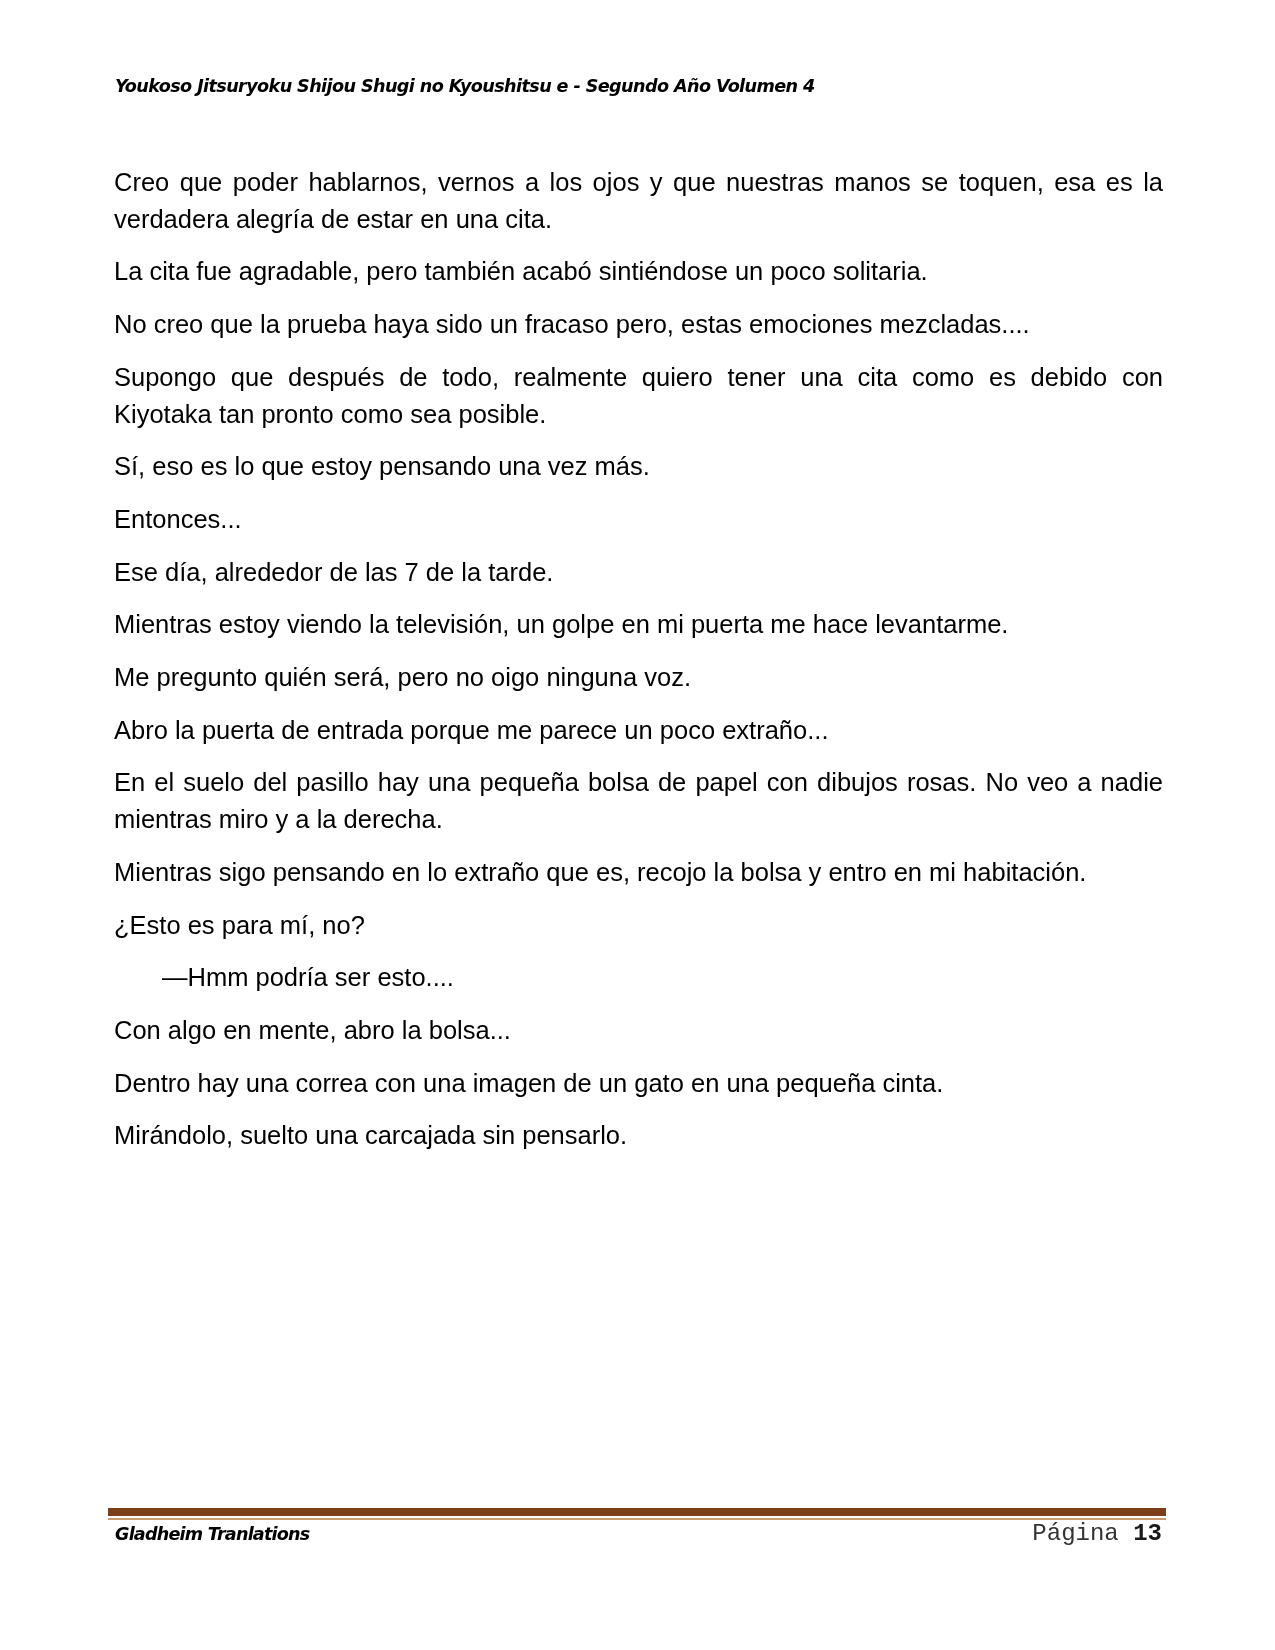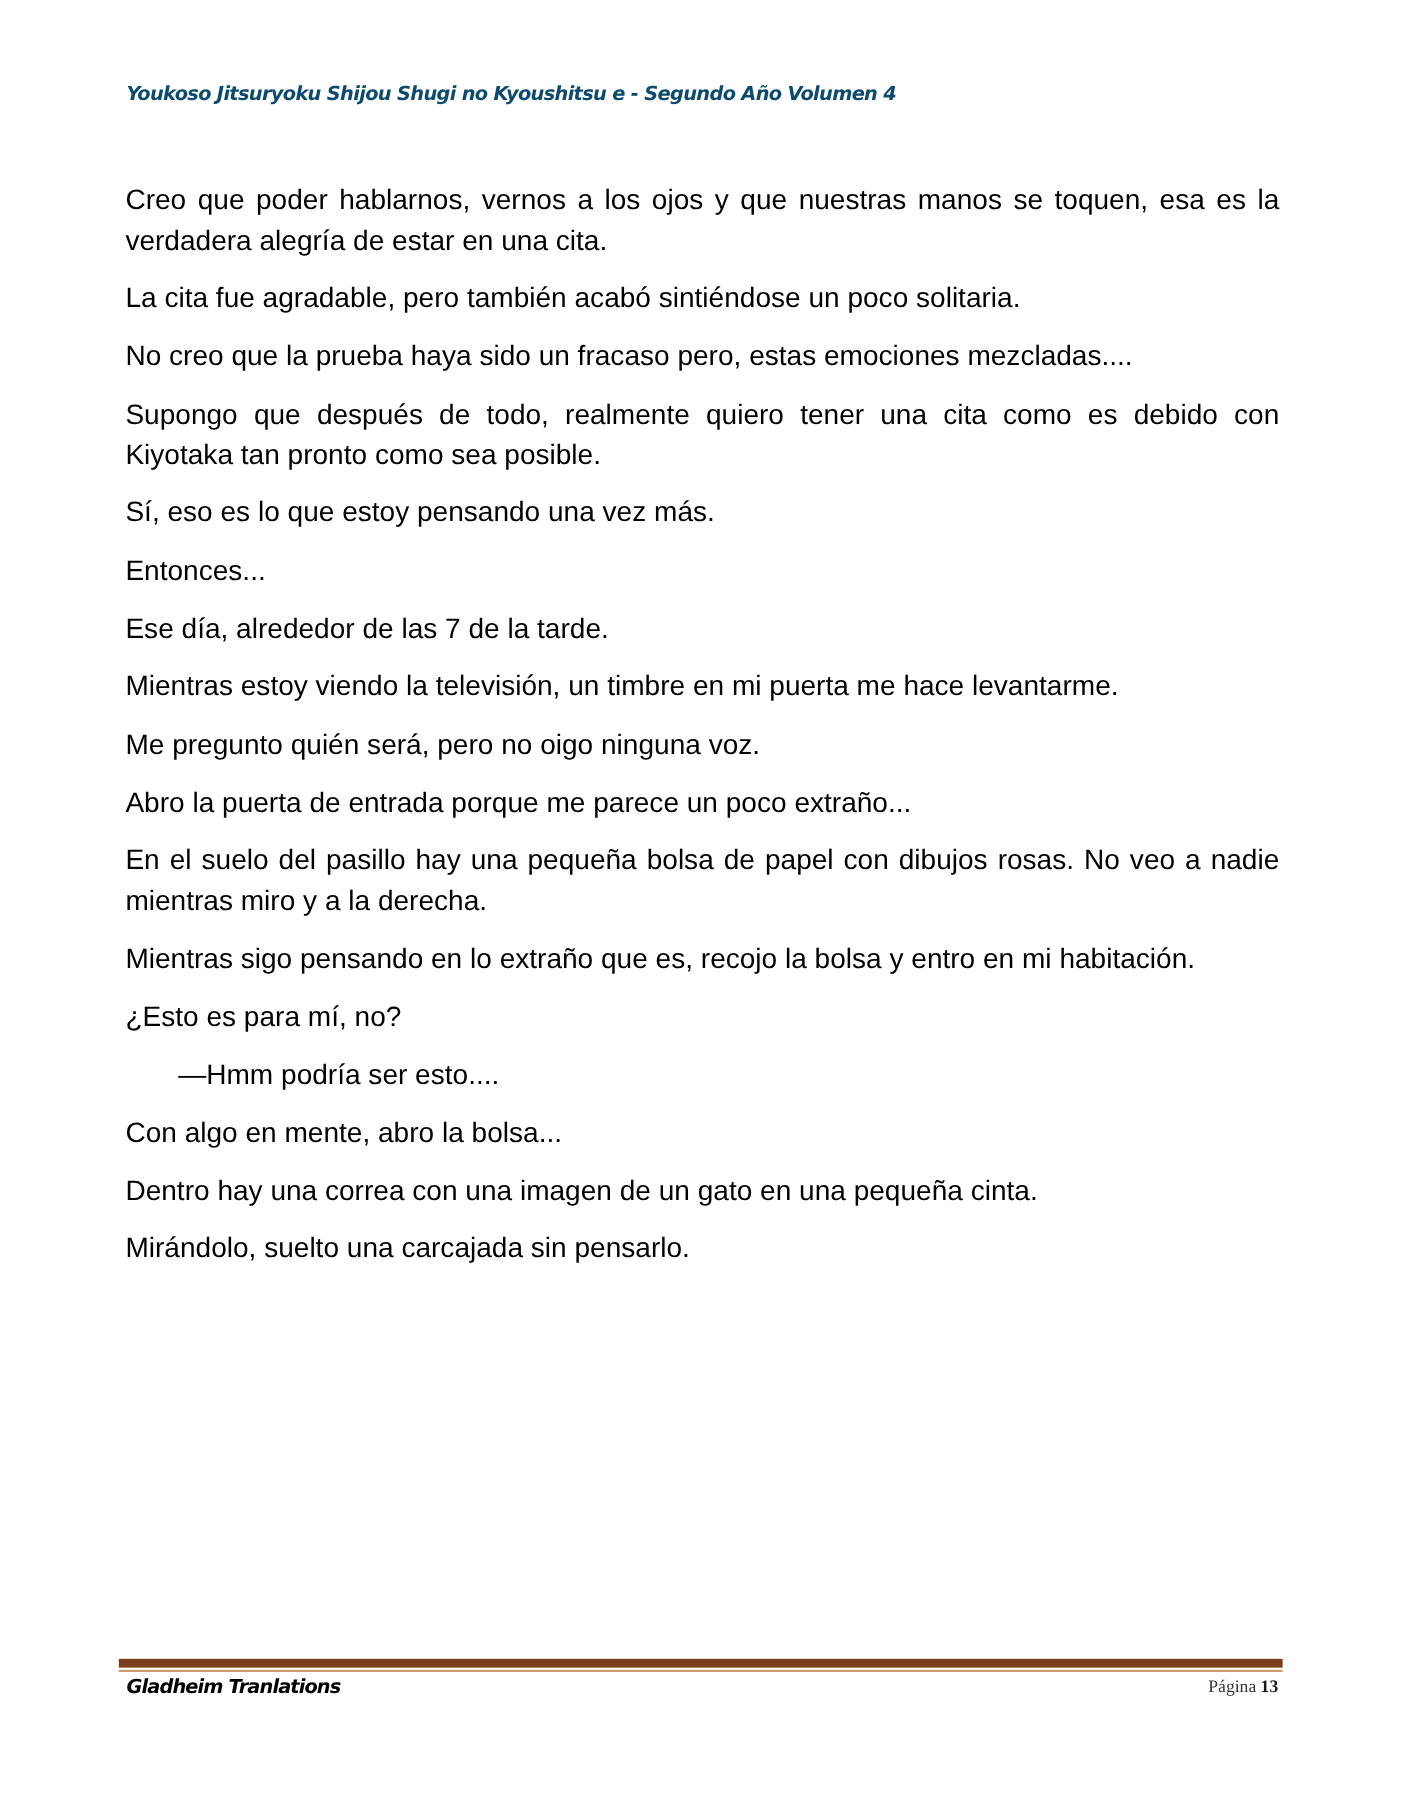--- a/index.html
+++ b/index.html
@@ -18,21 +18,21 @@
     position: absolute;
     left: 115px;
     top: 74px;
     font-family: "DejaVu Sans", sans-serif;
     font-weight: bold;
     font-style: italic;
     font-size: 17.6px;
     letter-spacing: -0.6px;
     line-height: 24px;
     white-space: nowrap;
-    color: #0c4a6e;
+    color: #000000;
   }
   .body-text {
     position: absolute;
     left: 114px;
     top: 148px;
     width: 1049px;
     font-family: "Liberation Sans", sans-serif;
     font-size: 25.5px;
     line-height: 36.7px;
     color: #000;
@@ -76,22 +76,22 @@
     font-size: 17.6px;
     letter-spacing: -0.8px;
     line-height: 24px;
     white-space: nowrap;
     color: #000;
   }
   .footer-right {
     position: absolute;
     right: 113px;
     top: 1521px;
-    font-family: Liberation Serif, serif;
-    font-size: 16px;
+    font-family: Liberation Mono, monospace;
+    font-size: 24px;
     line-height: 26px;
     white-space: nowrap;
     color: #333333;
   }
   .footer-right .page-num {
     font-weight: bold;
     color: #1a1a1a;
   }
 </style>
 </head>
@@ -100,21 +100,21 @@
 <div class="page-header">Youkoso Jitsuryoku Shijou Shugi no Kyoushitsu e - Segundo Año Volumen 4</div>
 
 <div class="body-text">
   <p>Creo que poder hablarnos, vernos a los ojos y que nuestras manos se toquen, esa es la verdadera alegría de estar en una cita.</p>
   <p>La cita fue agradable, pero también acabó sintiéndose un poco solitaria.</p>
   <p>No creo que la prueba haya sido un fracaso pero, estas emociones mezcladas....</p>
   <p>Supongo que después de todo, realmente quiero tener una cita como es debido con Kiyotaka tan pronto como sea posible.</p>
   <p>Sí, eso es lo que estoy pensando una vez más.</p>
   <p>Entonces...</p>
   <p>Ese día, alrededor de las 7 de la tarde.</p>
-  <p>Mientras estoy viendo la televisión, un timbre en mi puerta me hace levantarme.</p>
+  <p>Mientras estoy viendo la televisión, un golpe en mi puerta me hace levantarme.</p>
   <p>Me pregunto quién será, pero no oigo ninguna voz.</p>
   <p>Abro la puerta de entrada porque me parece un poco extraño...</p>
   <p>En el suelo del pasillo hay una pequeña bolsa de papel con dibujos rosas. No veo a nadie mientras miro y a la derecha.</p>
   <p>Mientras sigo pensando en lo extraño que es, recojo la bolsa y entro en mi habitación.</p>
   <p>¿Esto es para mí, no?</p>
   <p class="dialogue">—Hmm podría ser esto....</p>
   <p>Con algo en mente, abro la bolsa...</p>
   <p>Dentro hay una correa con una imagen de un gato en una pequeña cinta.</p>
   <p>Mirándolo, suelto una carcajada sin pensarlo.</p>
 </div>

